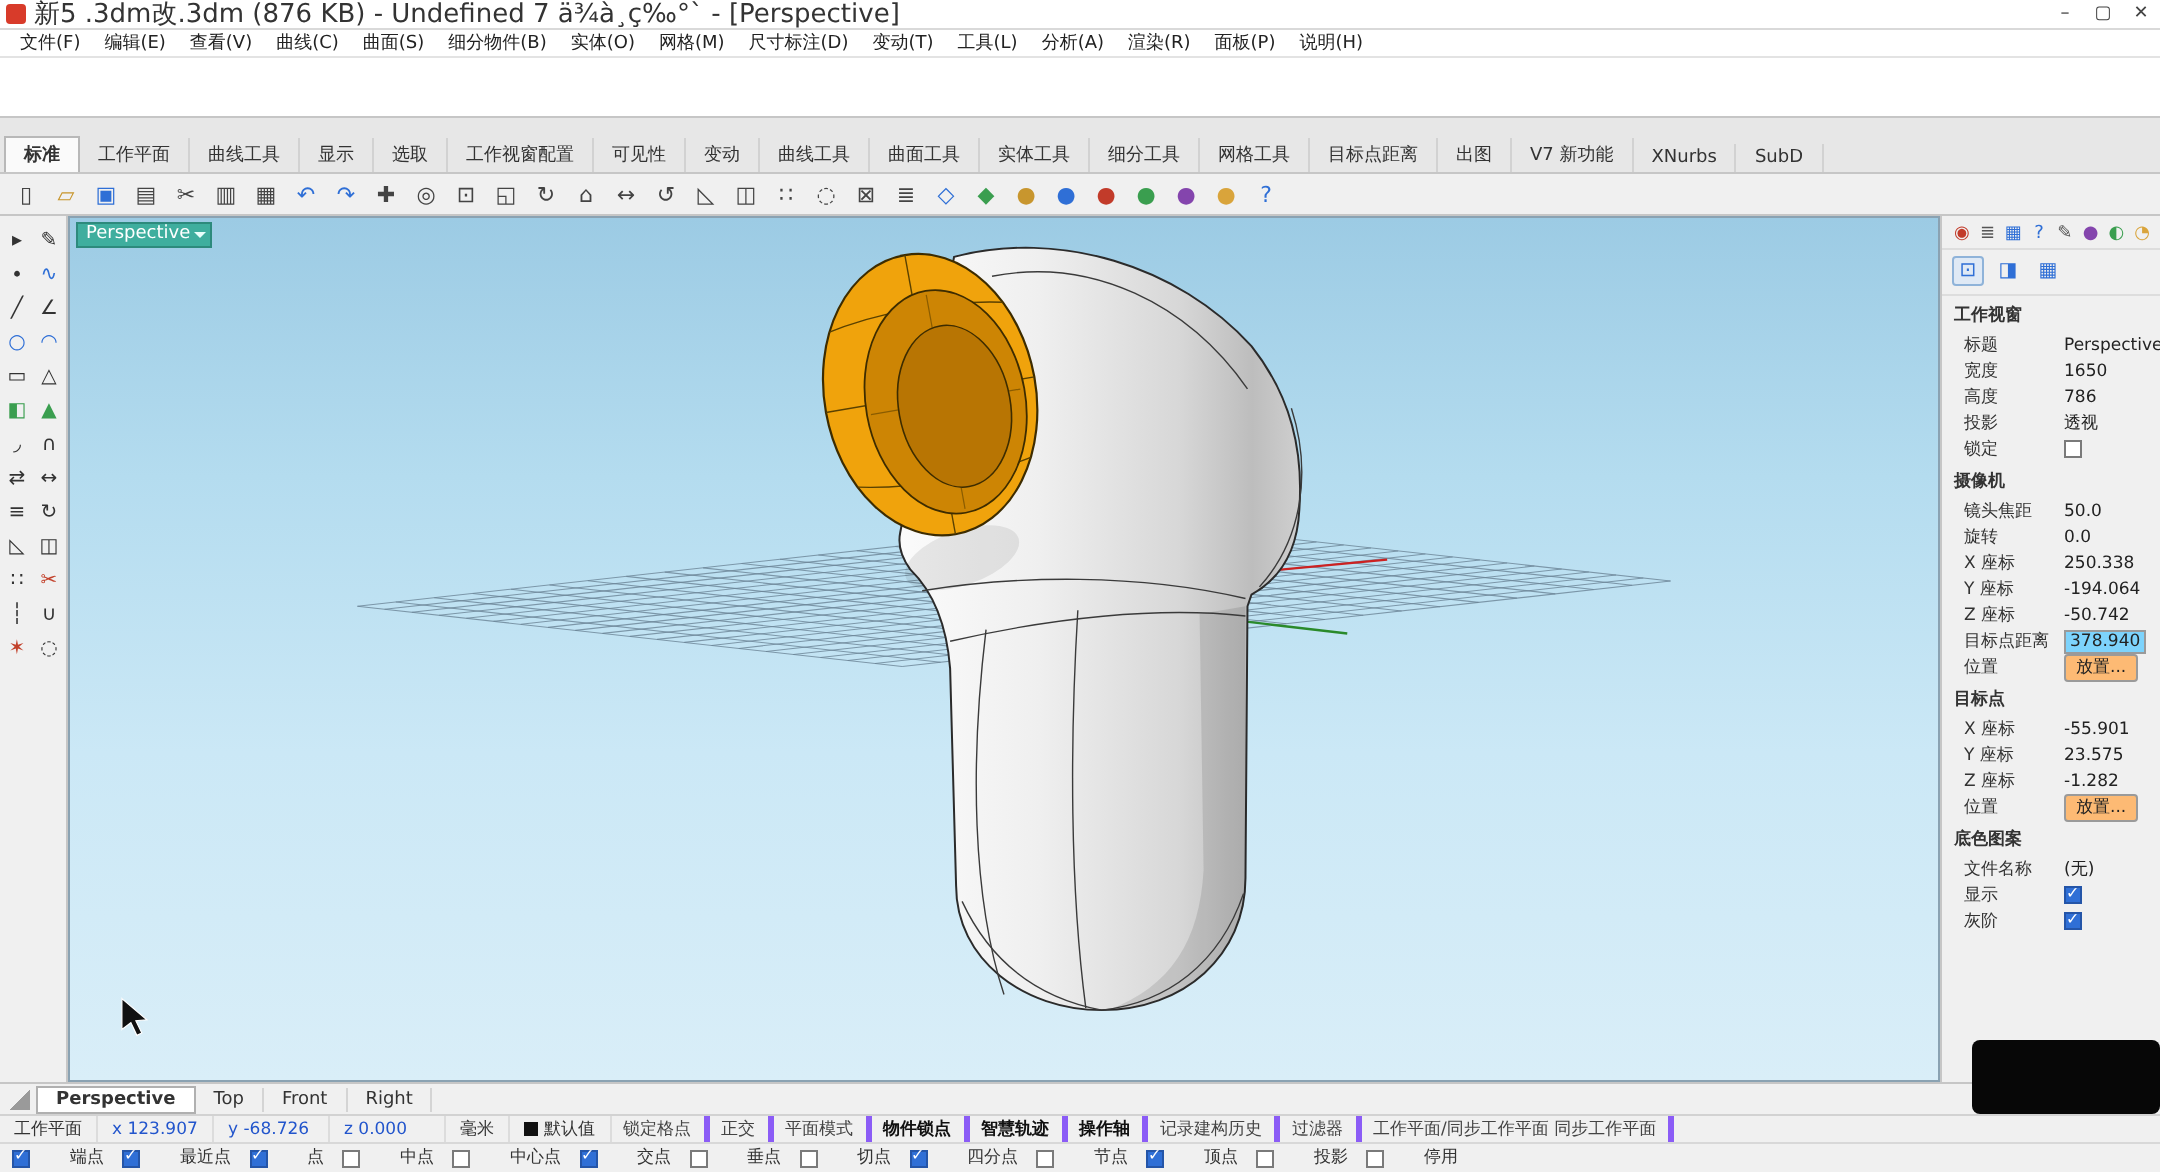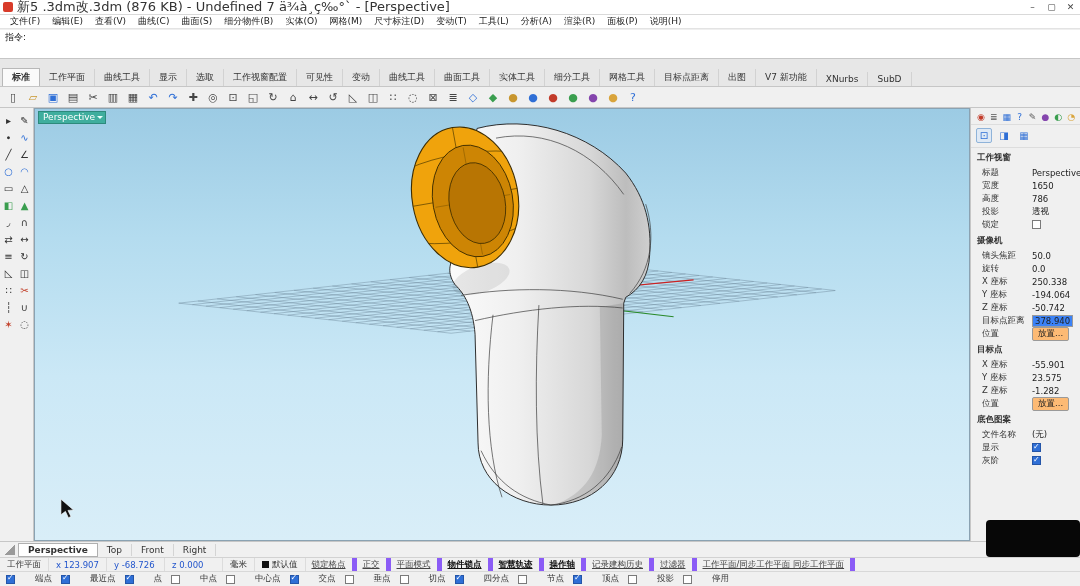--- a/index.html
+++ b/index.html
@@ -51,38 +51,38 @@
   .rightpanel{width:110px;background:#f0f0f0;border-left:1px solid #c6c6c6;font-size:8.5px;flex:0 0 auto;overflow:hidden;}
   .ptabs{display:flex;gap:3px;padding:3px 4px 2px 5px;border-bottom:1px solid #ddd;}
   .ptab{width:11px;height:11px;display:flex;align-items:center;justify-content:center;font-size:9px;}
   .pagetabs{display:flex;gap:4px;padding:3px 5px 4px 5px;border-bottom:1px solid #ddd;}
   .pagetab{width:16px;height:15px;display:flex;align-items:center;justify-content:center;font-size:10px;color:#2f6fd6;border:1px solid transparent;border-radius:2px;}
   .pagetab.selected{background:#dfe9f5;border-color:#8fb3d9;}
   .psec-title{font-weight:bold;color:#333;padding:4px 0 2px 6px;font-size:8.5px;}
   .prow{display:flex;align-items:center;height:13px;padding-left:11px;}
   .plabel{flex:0 0 50px;color:#333;white-space:nowrap;}
   .pvalue{flex:1;color:#222;white-space:nowrap;}
-  .pvalue.hl{background:#3b82f6;border:1px solid #9a9a9a;padding:0 2px;flex:0 0 auto;min-width:40px;}
+  .pvalue.hl{background:#7dd3fc;border:1px solid #9a9a9a;padding:0 2px;flex:0 0 auto;min-width:40px;}
   .pvalue.btnv{flex:0 0 auto;background:#fdba74;border:1px solid #9a9a9a;border-radius:2px;padding:0 5px;color:#222;}
   .pvalue.cbv{flex:0 0 9px;height:9px;width:9px;border:1px solid #7a7a7a;background:#fff;position:relative;}
   .pvalue.cbv.on{background:#2f6fd6;border-color:#2455a8;}
   .pvalue.cbv.on::after{content:"✓";position:absolute;left:0px;top:-2px;color:#fff;font-size:8px;}
 
   
   .vptabs{height:16px;background:#f0f0f0;border-top:1px solid #c6c6c6;display:flex;align-items:center;padding-left:2px;flex:0 0 auto;}
   .vpgrip{width:10px;height:10px;margin:0 3px;background:linear-gradient(135deg,transparent 50%,#9a9a9a 50%);}
   .vptab{font-size:9px;padding:1px 9px;color:#333;border-right:1px solid #d4d4d4;}
   .vptab.active{background:#ffffff;font-weight:bold;border:1px solid #b0b0b0;}
 
   
   .statusbar{height:14px;background:#f0f0f0;border-top:1px solid #d2d2d2;display:flex;align-items:center;font-size:8.5px;flex:0 0 auto;}
   .sb-seg{padding:0 7px;border-right:1px solid #dcdcdc;white-space:nowrap;color:#333;height:100%;display:flex;align-items:center;gap:3px;}
   .sb-coord{color:#2255cc;min-width:58px;}
   .sb-swatch{width:7px;height:7px;background:#111;display:inline-block;}
-  .sb-toggle{padding:0 6px;border-right:5px solid #8b5cf6;white-space:nowrap;color:#444;height:100%;display:flex;align-items:center;text-decoration:underline;}
+  .sb-toggle{padding:0 6px;border-right:3px solid #8b5cf6;white-space:nowrap;color:#444;height:100%;display:flex;align-items:center;}
   .sb-toggle.on{font-weight:bold;color:#111;}
 
   
   .osnapbar{height:15px;background:#f0f0f0;border-top:1px solid #d8d8d8;display:flex;align-items:center;gap:9px;padding-left:6px;font-size:8.5px;flex:0 0 auto;}
   .osnap-item{display:flex;align-items:center;gap:20px;color:#333;white-space:nowrap;}
   .oscb{width:9px;height:9px;border:1px solid #7a7a7a;background:#fff;position:relative;flex:0 0 auto;}
   .osnap-item.on .oscb{background:#2f6fd6;border-color:#2455a8;}
   .osnap-item.on .oscb::after{content:"✓";position:absolute;left:0;top:-2.5px;color:#fff;font-size:8px;}
 
   .watermark{position:absolute;left:986px;top:520px;width:94px;height:37px;background:#070707;border-radius:4px;z-index:60;}
@@ -116,21 +116,20 @@
       <span class="menu-item">尺寸标注(D)</span>
       <span class="menu-item">变动(T)</span>
       <span class="menu-item">工具(L)</span>
       <span class="menu-item">分析(A)</span>
       <span class="menu-item">渲染(R)</span>
       <span class="menu-item">面板(P)</span>
       <span class="menu-item">说明(H)</span>
     </div>
 
   <div class="cmdarea">
-    <div class="cmd-line prompt">指令:</div>
   </div>
 
   <div class="tabbar">
 
   <span class="ttab active">标准</span>
       <span class="ttab">工作平面</span>
       <span class="ttab">曲线工具</span>
       <span class="ttab">显示</span>
       <span class="ttab">选取</span>
       <span class="ttab">工作视窗配置</span>

